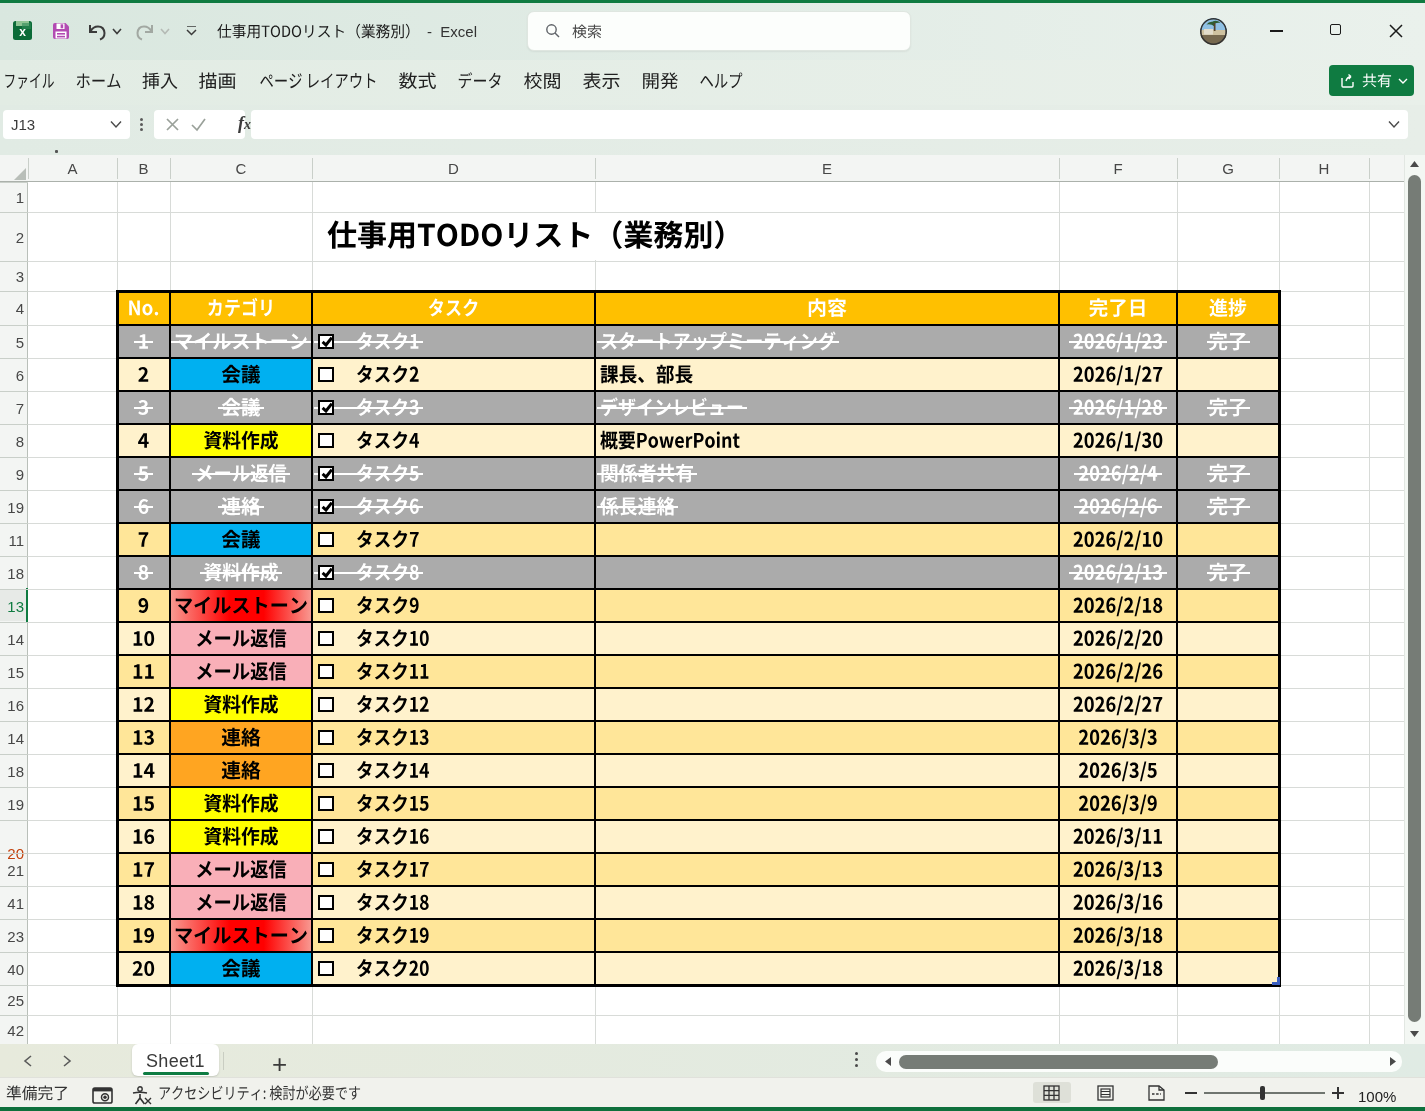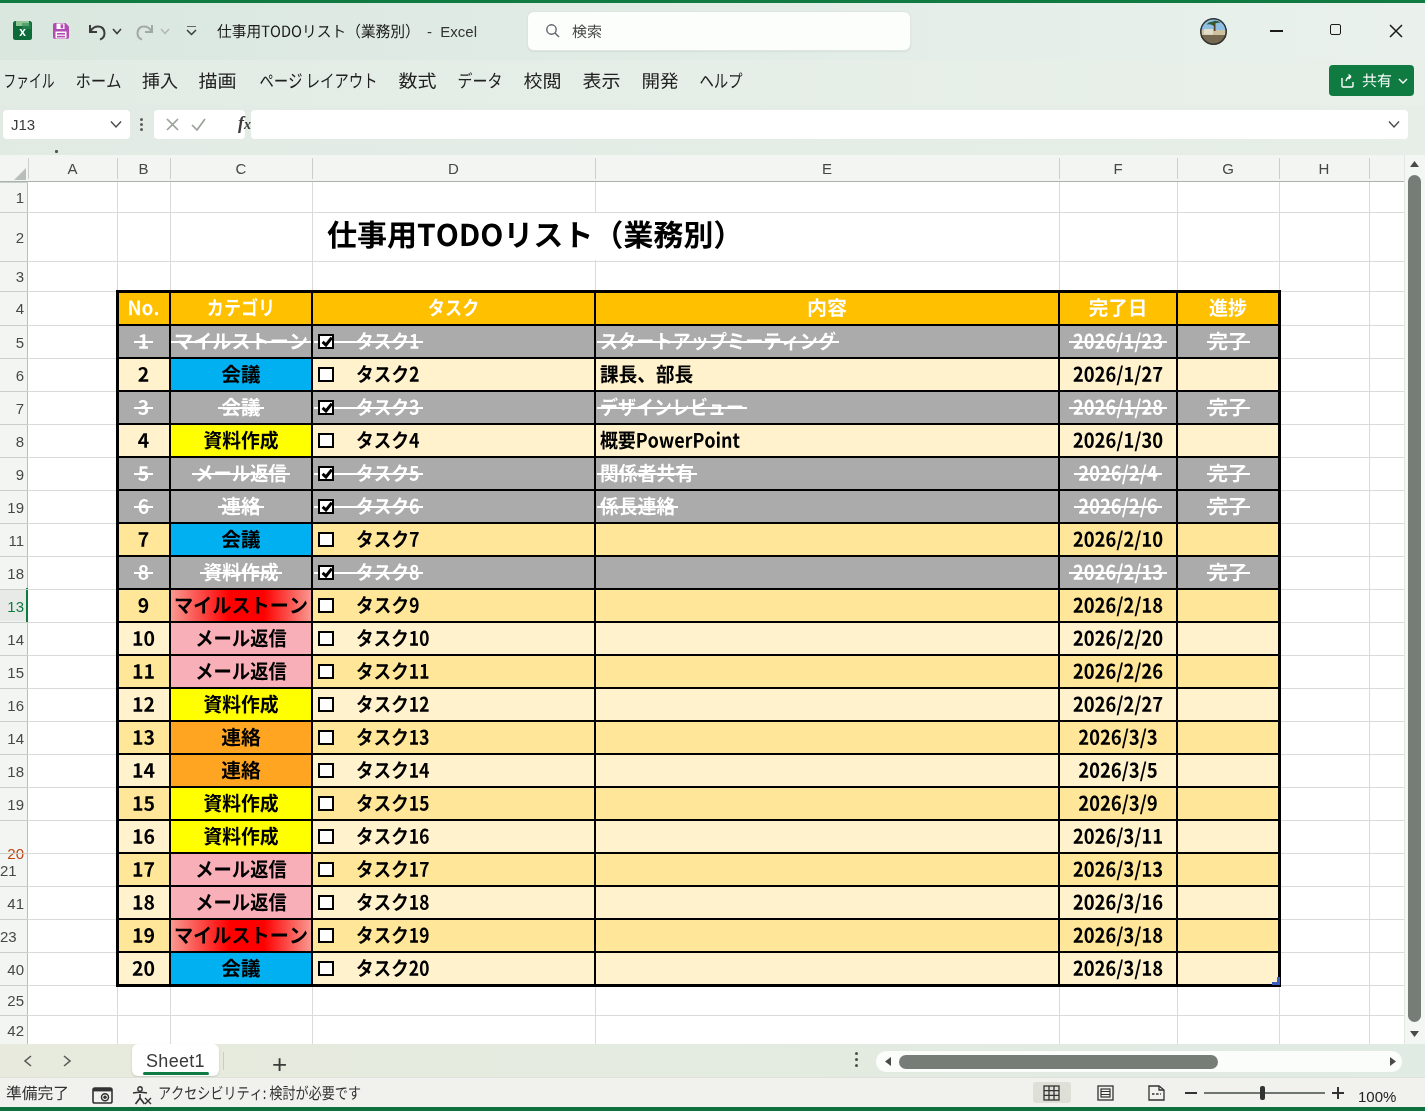--- a/index.html
+++ b/index.html
@@ -42,23 +42,23 @@
 <div style="left:0px;top:590px;width:27px;height:31px;background:#E7EAE7"></div>
 <div style="left:25.5px;top:588px;width:2.5px;height:34px;background:#0F7B41"></div>
 <div style="position:absolute;left:0;top:597.5px;width:24px;text-align:right;font:15px 'Liberation Sans',sans-serif;color:#0F7B41">13</div>
 <div style="position:absolute;left:0;top:630.5px;width:24px;text-align:right;font:15px 'Liberation Sans',sans-serif;color:#474747">14</div>
 <div style="position:absolute;left:0;top:663.5px;width:24px;text-align:right;font:15px 'Liberation Sans',sans-serif;color:#474747">15</div>
 <div style="position:absolute;left:0;top:696.5px;width:24px;text-align:right;font:15px 'Liberation Sans',sans-serif;color:#474747">16</div>
 <div style="position:absolute;left:0;top:729.5px;width:24px;text-align:right;font:15px 'Liberation Sans',sans-serif;color:#474747">14</div>
 <div style="position:absolute;left:0;top:762.5px;width:24px;text-align:right;font:15px 'Liberation Sans',sans-serif;color:#474747">18</div>
 <div style="position:absolute;left:0;top:795.5px;width:24px;text-align:right;font:15px 'Liberation Sans',sans-serif;color:#474747">19</div>
 <div style="position:absolute;left:0;top:845px;width:24px;text-align:right;font:15px 'Liberation Sans',sans-serif;color:#c2410c">20</div>
-<div style="position:absolute;left:0;top:861.5px;width:24px;text-align:left;font:15px 'Liberation Sans',sans-serif;color:#474747">21</div>
+<div style="position:absolute;left:0;top:861.5px;width:24px;text-align:right;font:15px 'Liberation Sans',sans-serif;color:#474747">21</div>
 <div style="position:absolute;left:0;top:894.5px;width:24px;text-align:right;font:15px 'Liberation Sans',sans-serif;color:#474747">41</div>
-<div style="position:absolute;left:0;top:927.5px;width:24px;font:15px 'Liberation Sans',sans-serif;color:#474747">23</div>
+<div style="position:absolute;left:0;top:927.5px;width:24px;text-align:right;font:15px 'Liberation Sans',sans-serif;color:#474747">23</div>
 <div style="position:absolute;left:0;top:960.5px;width:24px;text-align:right;font:15px 'Liberation Sans',sans-serif;color:#474747">40</div>
 <div style="position:absolute;left:0;top:992px;width:24px;text-align:right;font:15px 'Liberation Sans',sans-serif;color:#474747">25</div>
 <div style="position:absolute;left:0;top:1021.5px;width:24px;text-align:right;font:15px 'Liberation Sans',sans-serif;color:#474747">42</div>
 <div style="left:0px;top:182px;width:28px;height:1px;background:#C9CFC9"></div>
 <div style="left:0px;top:212px;width:28px;height:1px;background:#C9CFC9"></div>
 <div style="left:0px;top:261px;width:28px;height:1px;background:#C9CFC9"></div>
 <div style="left:0px;top:291px;width:28px;height:1px;background:#C9CFC9"></div>
 <div style="left:0px;top:325px;width:28px;height:1px;background:#C9CFC9"></div>
 <div style="left:0px;top:358px;width:28px;height:1px;background:#C9CFC9"></div>
 <div style="left:0px;top:391px;width:28px;height:1px;background:#C9CFC9"></div>

